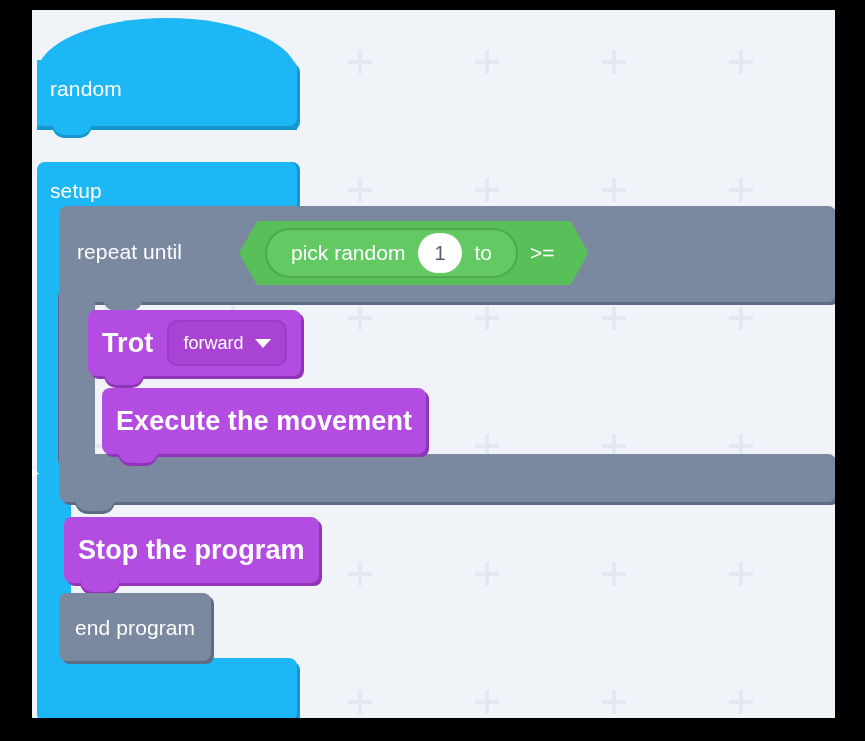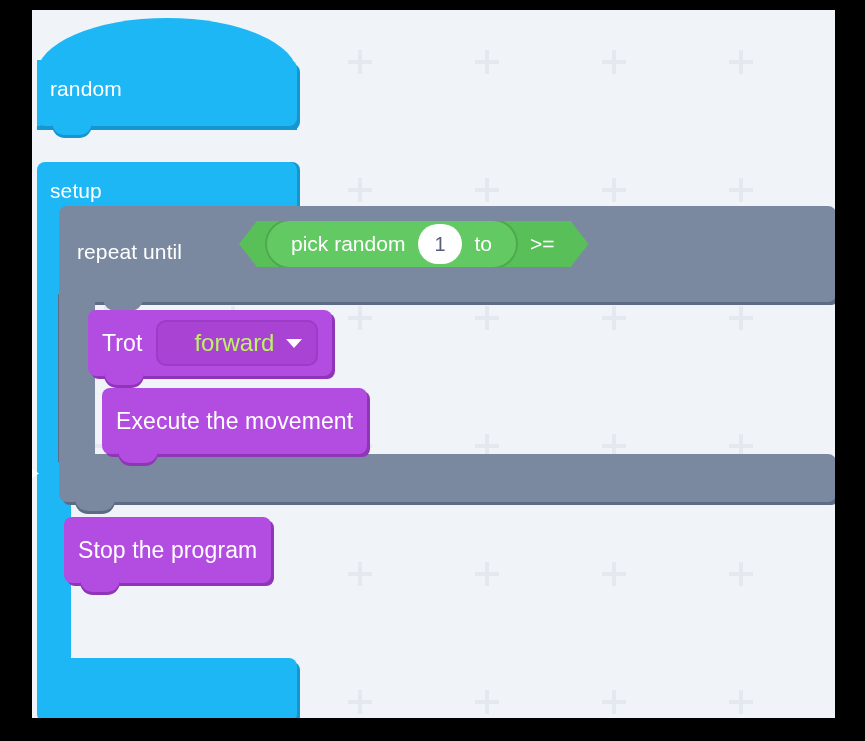--- a/index.html
+++ b/index.html
@@ -194,21 +194,21 @@
     right: 18px;
     top: 259px;
     z-index: 5;
   }
 
   
   #cond-outer {
     position: absolute;
     left: 180px;
     top: 15px;
-    height: 46px;
+    height: 64px;
     display: flex;
     align-items: center;
     padding: 0 26px;
     background: #59C059;
     color: #fff;
     clip-path: polygon(18px 0, calc(100% - 18px) 0, 100% 50%, calc(100% - 18px) 100%, 18px 100%, 0 50%);
     z-index: 3;
     box-sizing: border-box;
   }
   #cond-inner {
@@ -248,42 +248,41 @@
     position: absolute;
     display: flex;
     align-items: center;
     height: 66px;
     padding: 0 14px;
     background: #B34CE0;
     border-radius: 8px;
     box-shadow: 3px 3px 0 0 #8F35B8;
     box-sizing: border-box;
   }
-  .purple-block .blk-label { font-size: 23px; }
+  .purple-block .blk-label { font-size: 27px; font-weight: bold; }
 
   #trot-block  { left: 56px;  top: 300px; }
   #exec-block  { left: 70px;  top: 378px; }
   #stop-block  { left: 32px;  top: 507px; }
 
   .dropdown {
     display: inline-flex;
     align-items: center;
     height: 46px;
     margin-left: 14px;
     padding: 0 14px;
     background: #A843D4;
     border: 2px solid #9C3BC8;
     border-radius: 10px;
     box-sizing: border-box;
   }
   .dropdown .dd-text {
-    color: #bef264;
-    font-size: 24px;
+    color: #ffffff;
+    font-size: 18px;
     white-space: nowrap;
-    margin-left: 22px;
   }
   .caret {
     width: 0; height: 0;
     margin-left: 12px;
     border-left: 8px solid transparent;
     border-right: 8px solid transparent;
     border-top: 9px solid #FFFFFF;
   }
 
   
@@ -400,15 +399,18 @@
     <div id="exec-block" class="purple-block">
       <span class="blk-label">Execute the movement</span>
       <div class="bump" style="left:16px; top:62px; background:#B34CE0; box-shadow:0 3px 0 0 #8F35B8;"></div>
     </div>
 
     <div id="stop-block" class="purple-block">
       <span class="blk-label">Stop the program</span>
       <div class="bump" style="left:16px; top:62px; background:#B34CE0; box-shadow:0 3px 0 0 #8F35B8;"></div>
     </div>
 
+    <div id="end-block">
+      <span class="blk-label">end program</span>
+    </div>
 
   </div>
 </div>
 
 </body></html>

